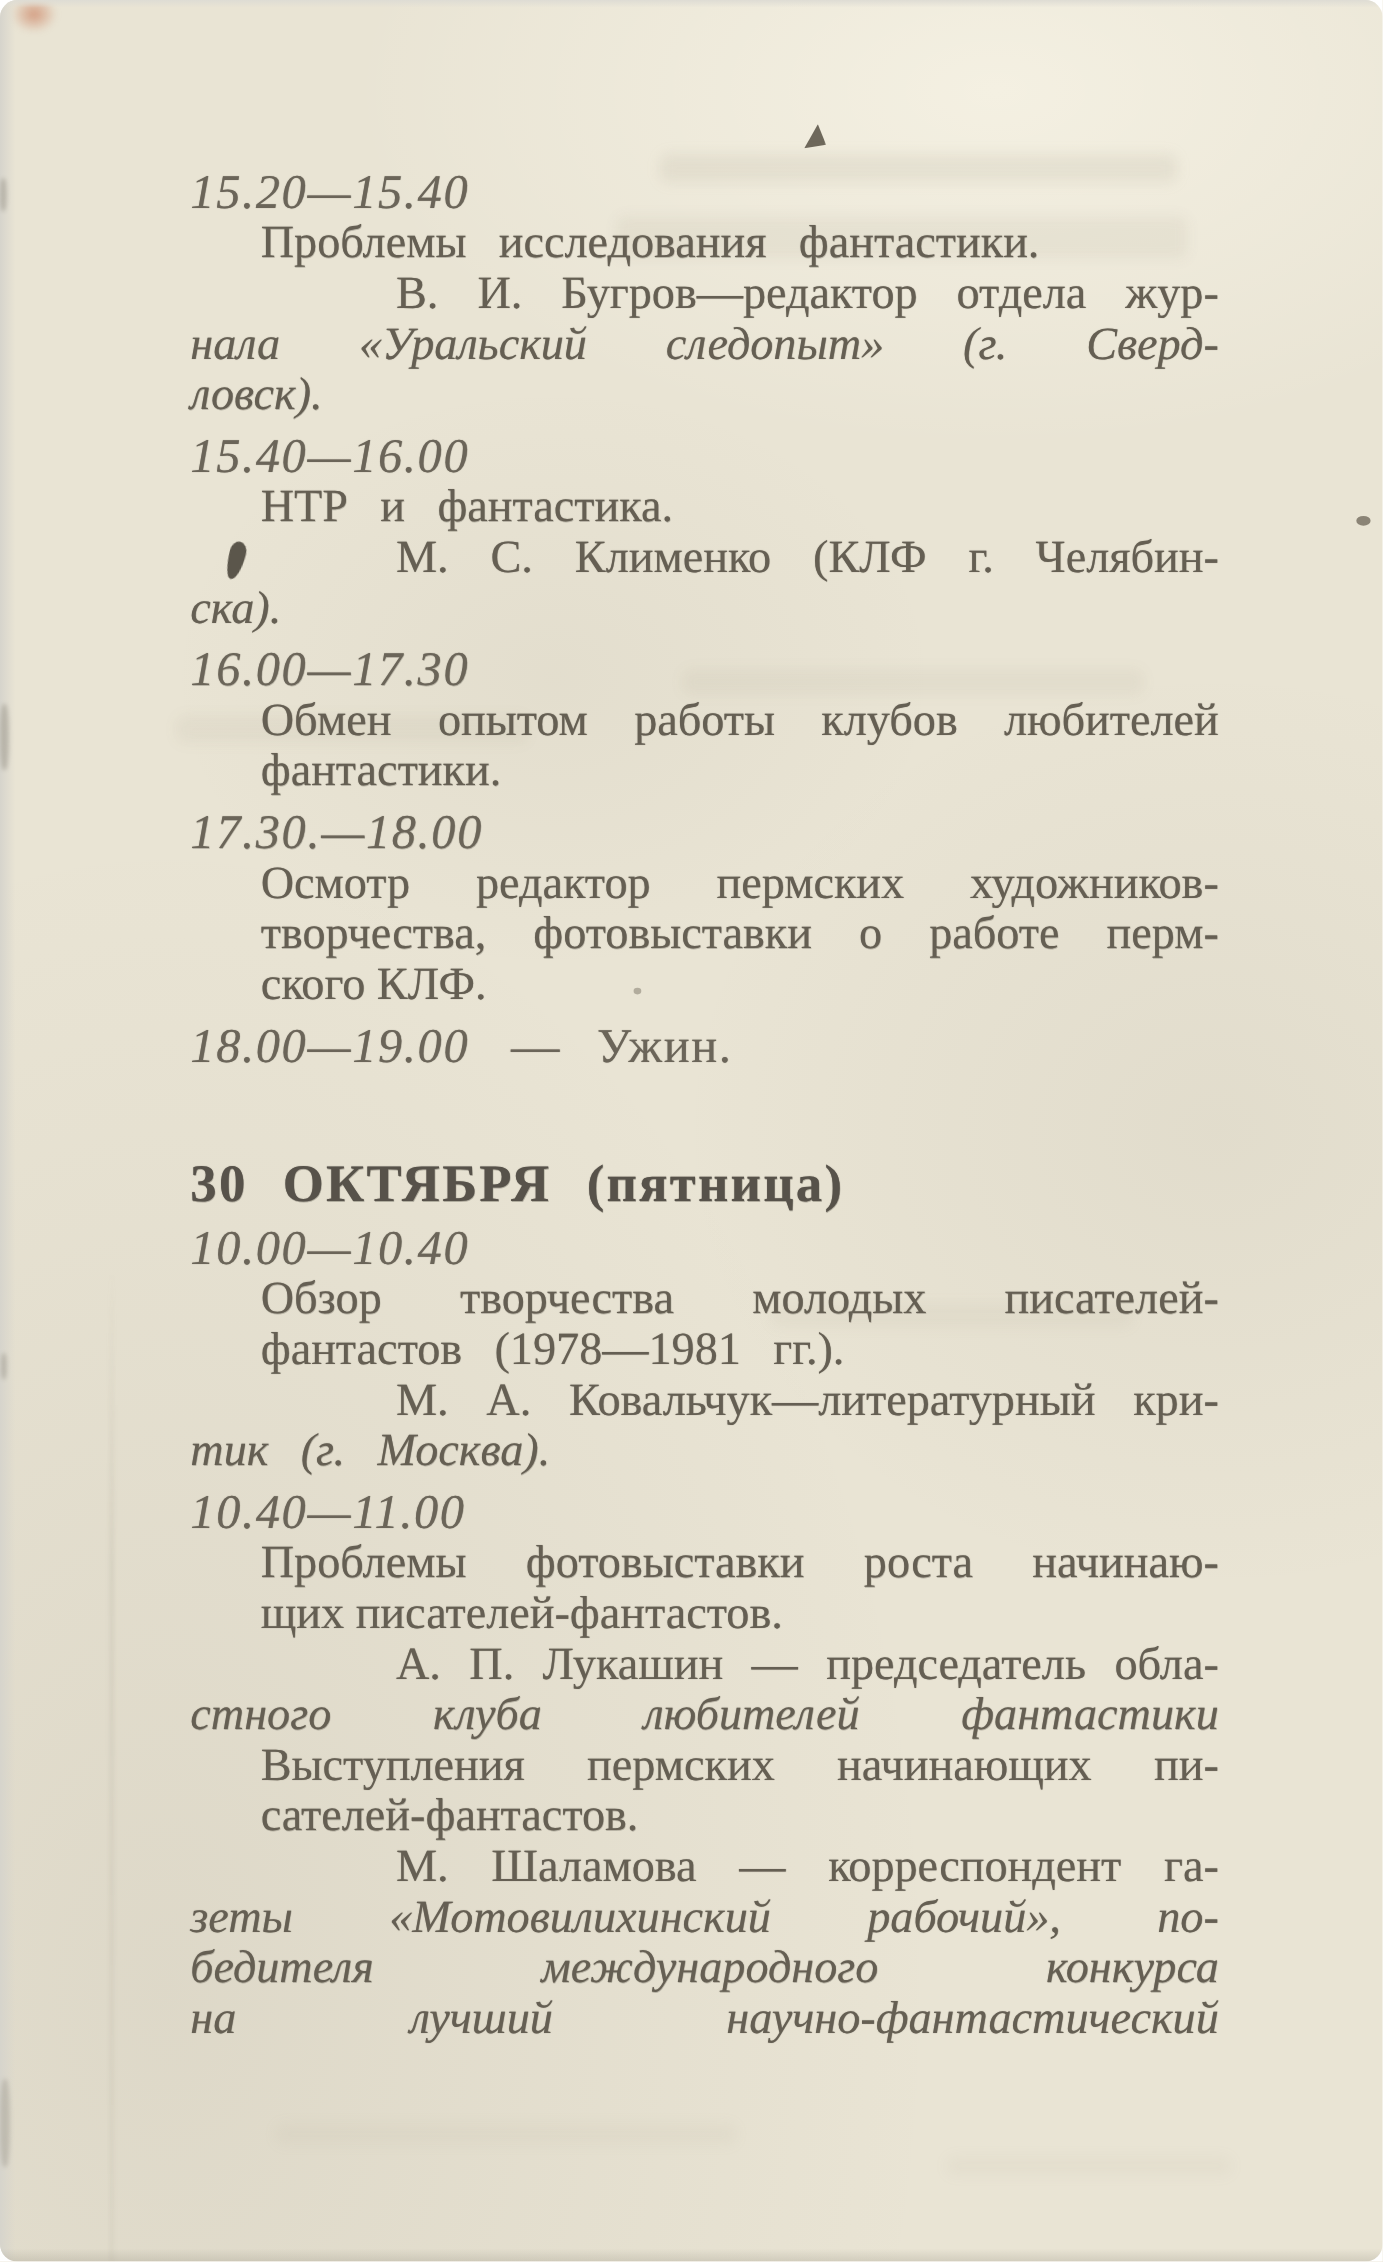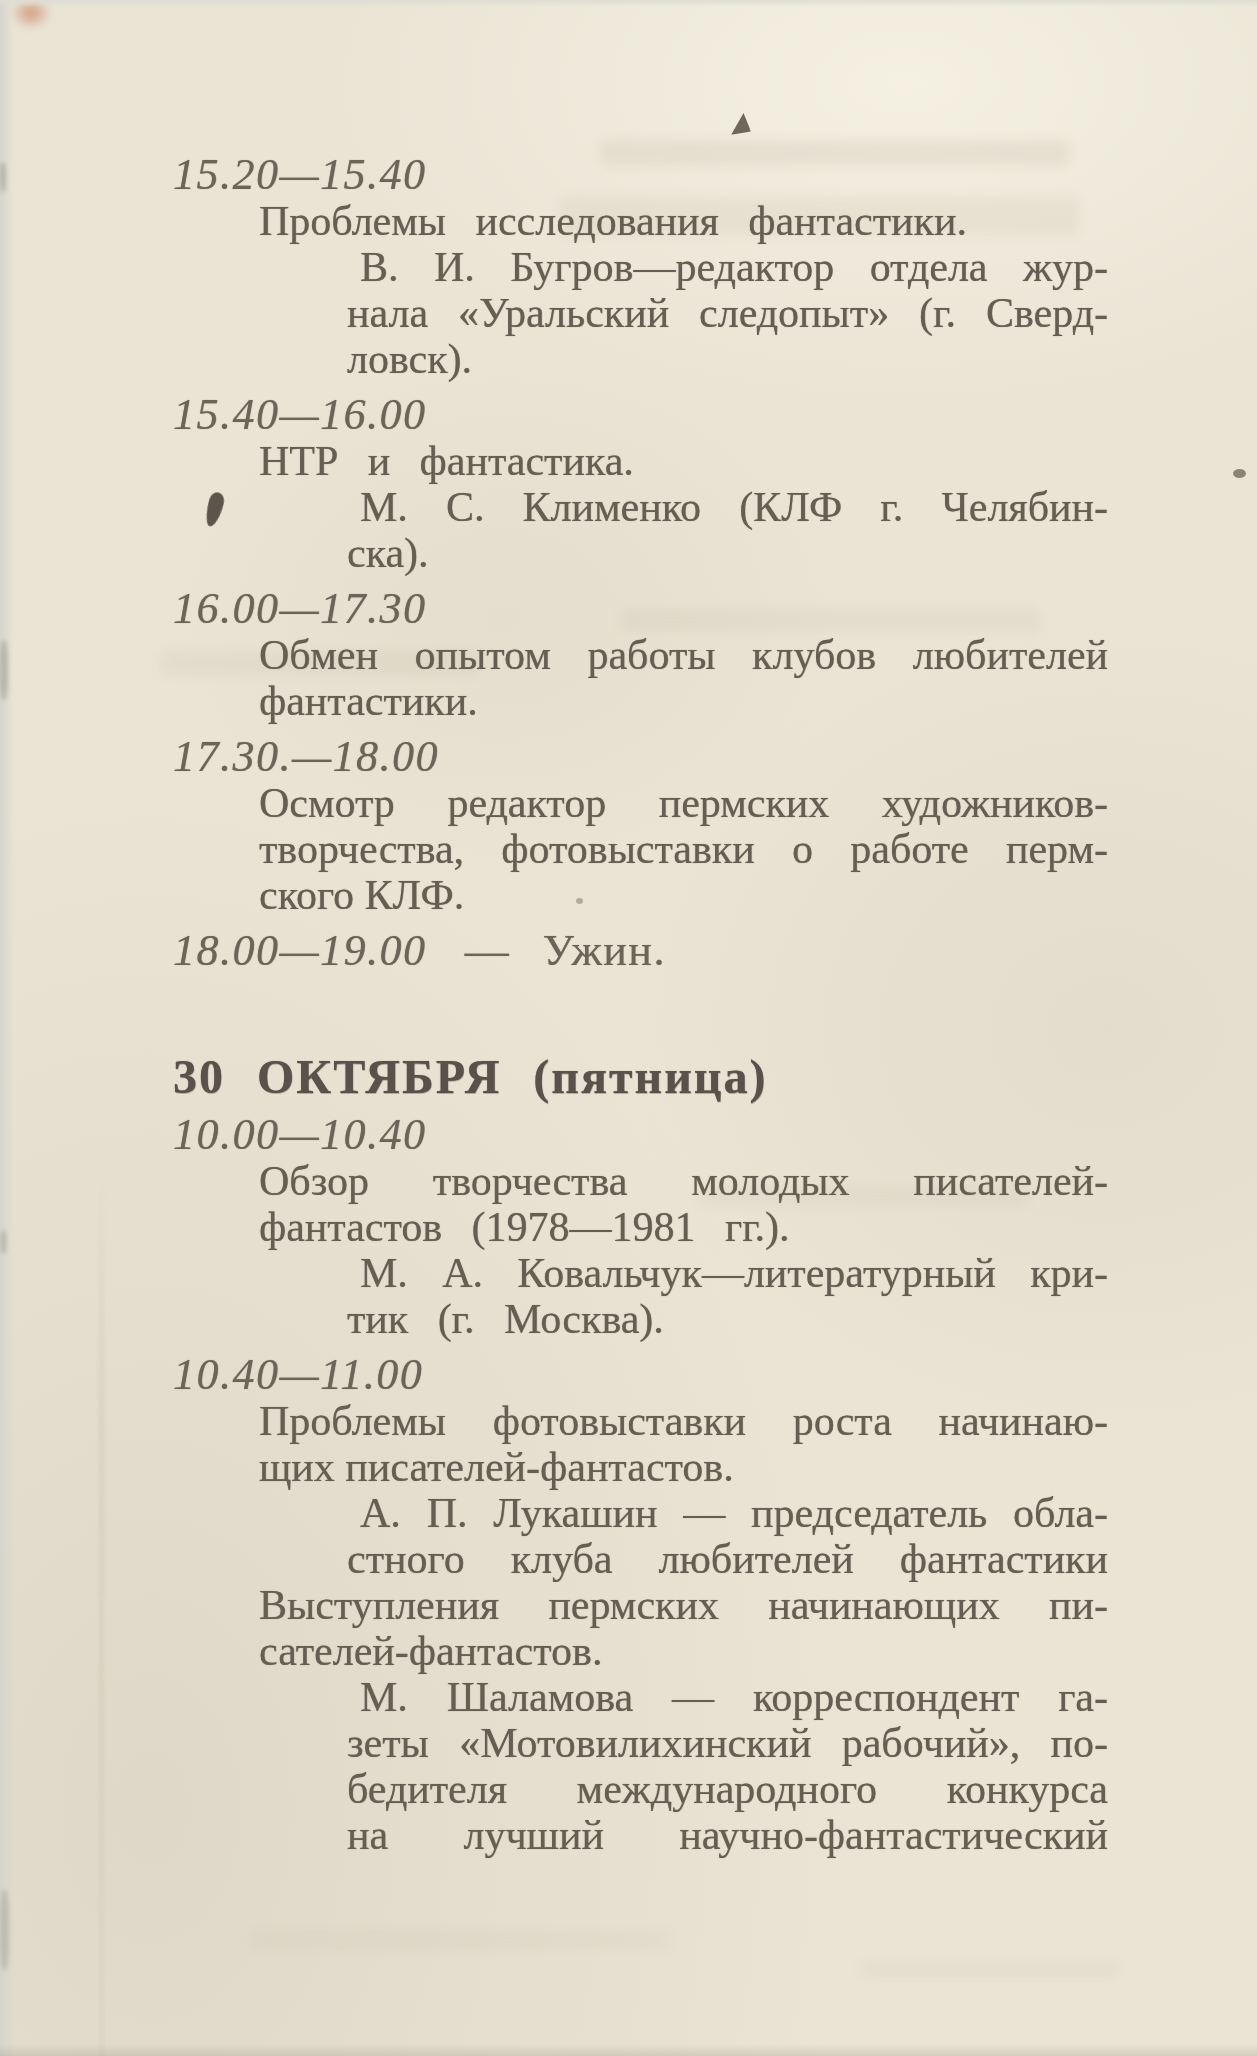--- a/index.html
+++ b/index.html
@@ -6,20 +6,21 @@
   body{width:1257px;height:2056px;overflow:hidden;font-family:"Liberation Serif","DejaVu Serif",serif;}
 
   .paper{
     position:relative;width:1257px;height:2056px;overflow:hidden;
     background:
       radial-gradient(900px 500px at 72% 4%, rgba(255,252,240,.50), rgba(255,252,240,0) 65%),
       radial-gradient(1000px 1500px at 12% 88%, rgba(120,112,95,.10), rgba(120,112,95,0) 70%),
       radial-gradient(700px 600px at 88% 50%, rgba(125,118,100,.07), rgba(125,118,100,0) 70%),
       radial-gradient(500px 380px at 40% 30%, rgba(130,122,104,.06), rgba(130,122,104,0) 70%),
       #e9e4d4;
+    border-radius: 16px;
   }
   
   .edge-left{position:absolute;left:0;top:0;width:14px;height:100%;
     background:linear-gradient(to right,#d6d4cc,rgba(214,212,204,0));}
   .edge-top{position:absolute;left:0;top:0;width:100%;height:7px;
     background:linear-gradient(to bottom,#dedcd4,rgba(222,220,212,0));}
   .edge-bottom{position:absolute;left:0;bottom:0;width:100%;height:12px;
     background:linear-gradient(to top,rgba(150,145,130,.28),rgba(150,145,130,0));}
   .edge-blob{position:absolute;background:#8f8a7e;opacity:.45;border-radius:40%;filter:blur(2px);}
 
@@ -40,23 +41,23 @@
     filter:blur(2px);}
   .ghost{position:absolute;background:rgba(152,145,127,.13);filter:blur(6px);border-radius:8px;}
 
   
   .textblock{position:absolute;left:173px;top:0;width:935px;padding-top:152px;
     color:#655f53;font-size:42px;}
   .line{line-height:46px;min-height:46px;
     text-shadow:0 0 1px rgba(95,89,78,.55), .4px .4px 0 rgba(95,89,78,.28);}
   .l-time{font-style:italic;font-size:44px;letter-spacing:1.5px;margin-top:10px;color:#6b6559;}
   .section:first-of-type .entry:first-of-type .l-time{margin-top:0;}
-  .l-topic{margin-left:86px;}
+  .l-topic{margin-left:64px;}
   .l-sp1{margin-left:187px;}
-  .l-sp{margin-left:174px;}
+  .l-sp{font-style:italic;}
   .just{text-align:justify;text-align-last:justify;}
   .loose{word-spacing:.45em;}
   .heading{margin-top:78px;font-weight:bold;font-size:48px;line-height:50px;
     letter-spacing:2px;word-spacing:18px;color:#57524a;
     text-shadow:0 0 1px rgba(80,75,66,.6), .5px .5px 0 rgba(80,75,66,.3);}
   .rest{font-style:normal;margin-left:38px;word-spacing:20px;}
 </style>
 </head>
 <body>
 

